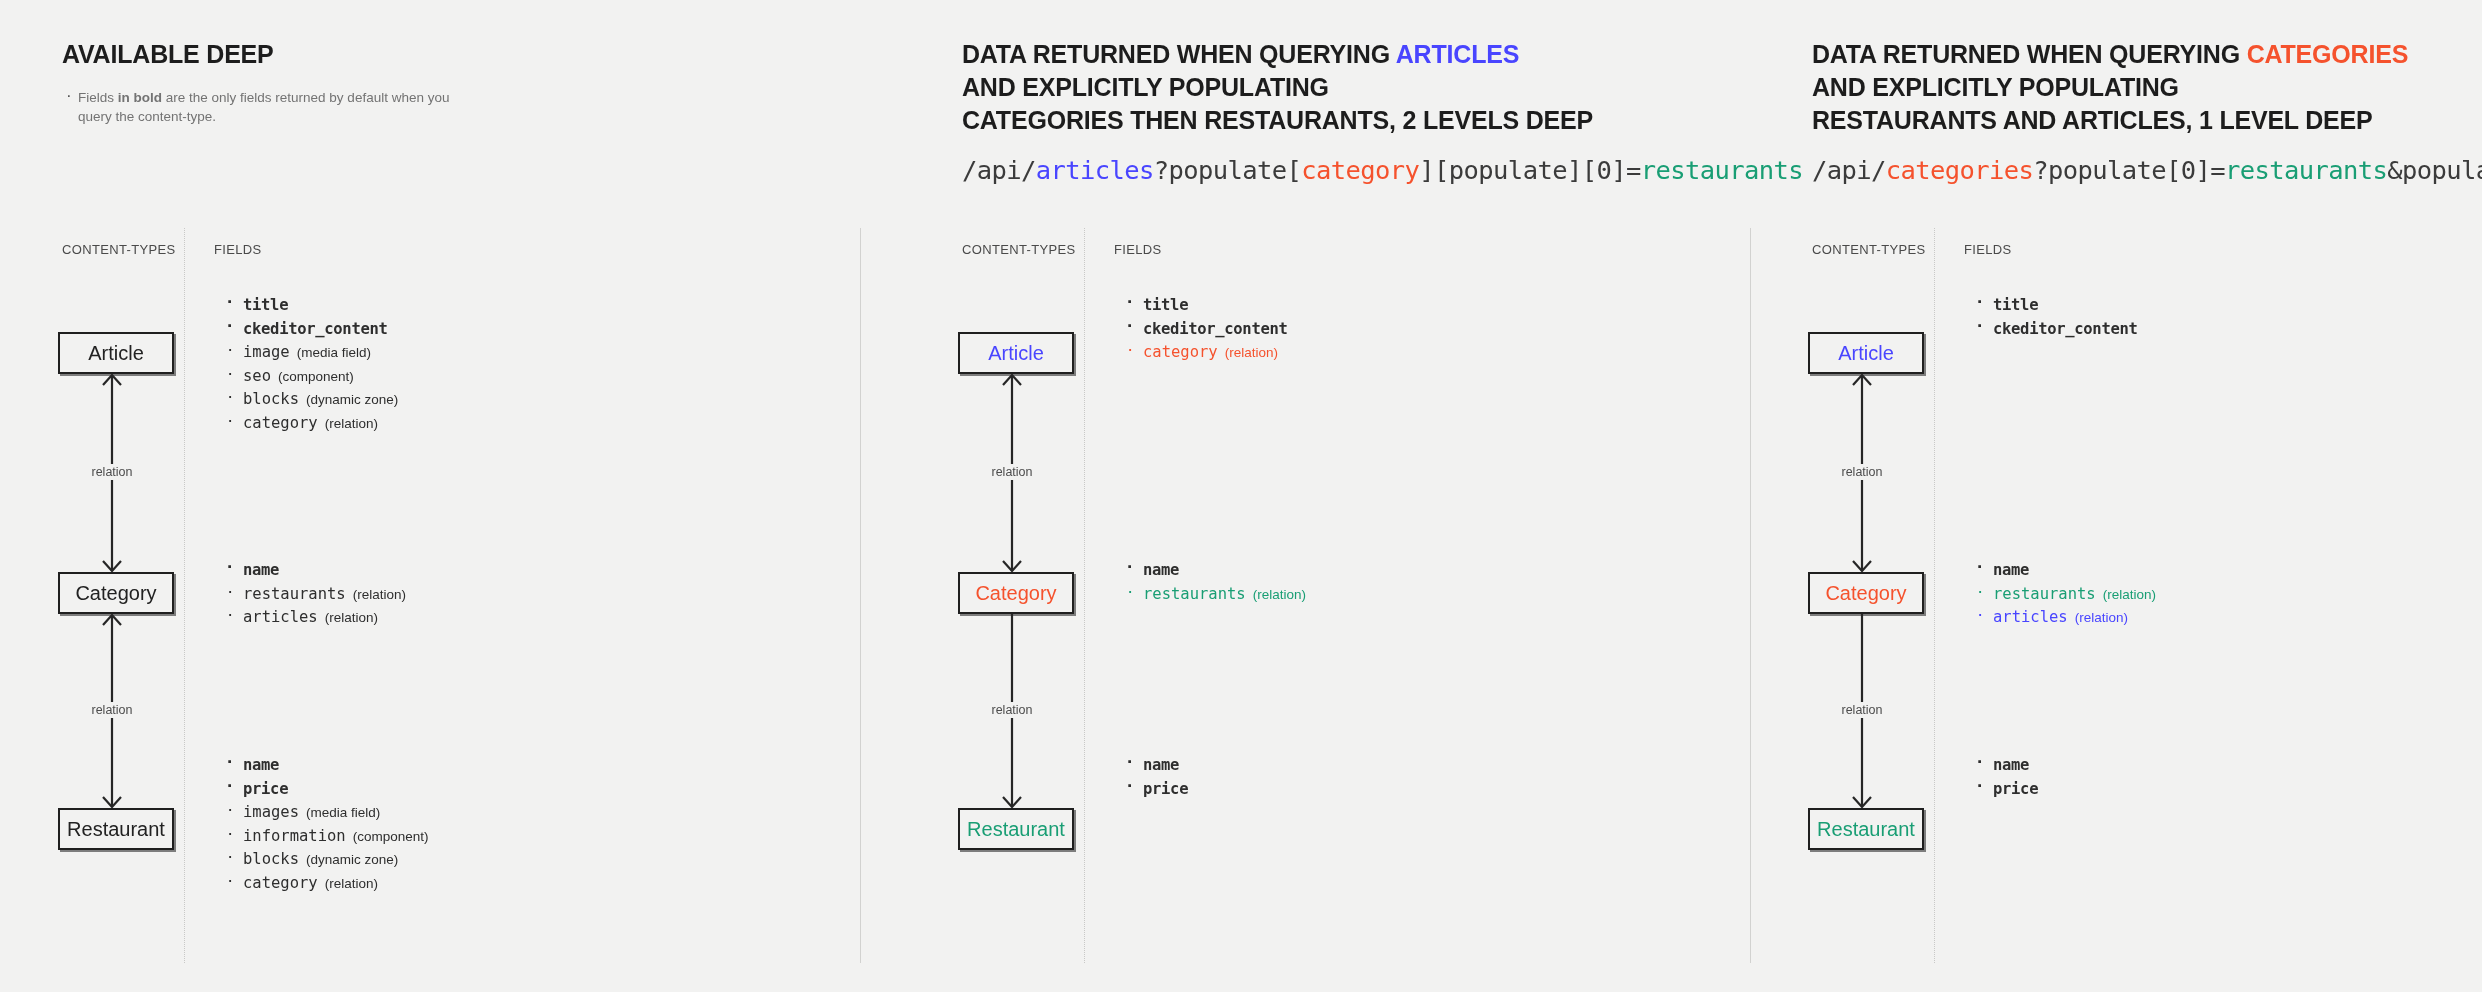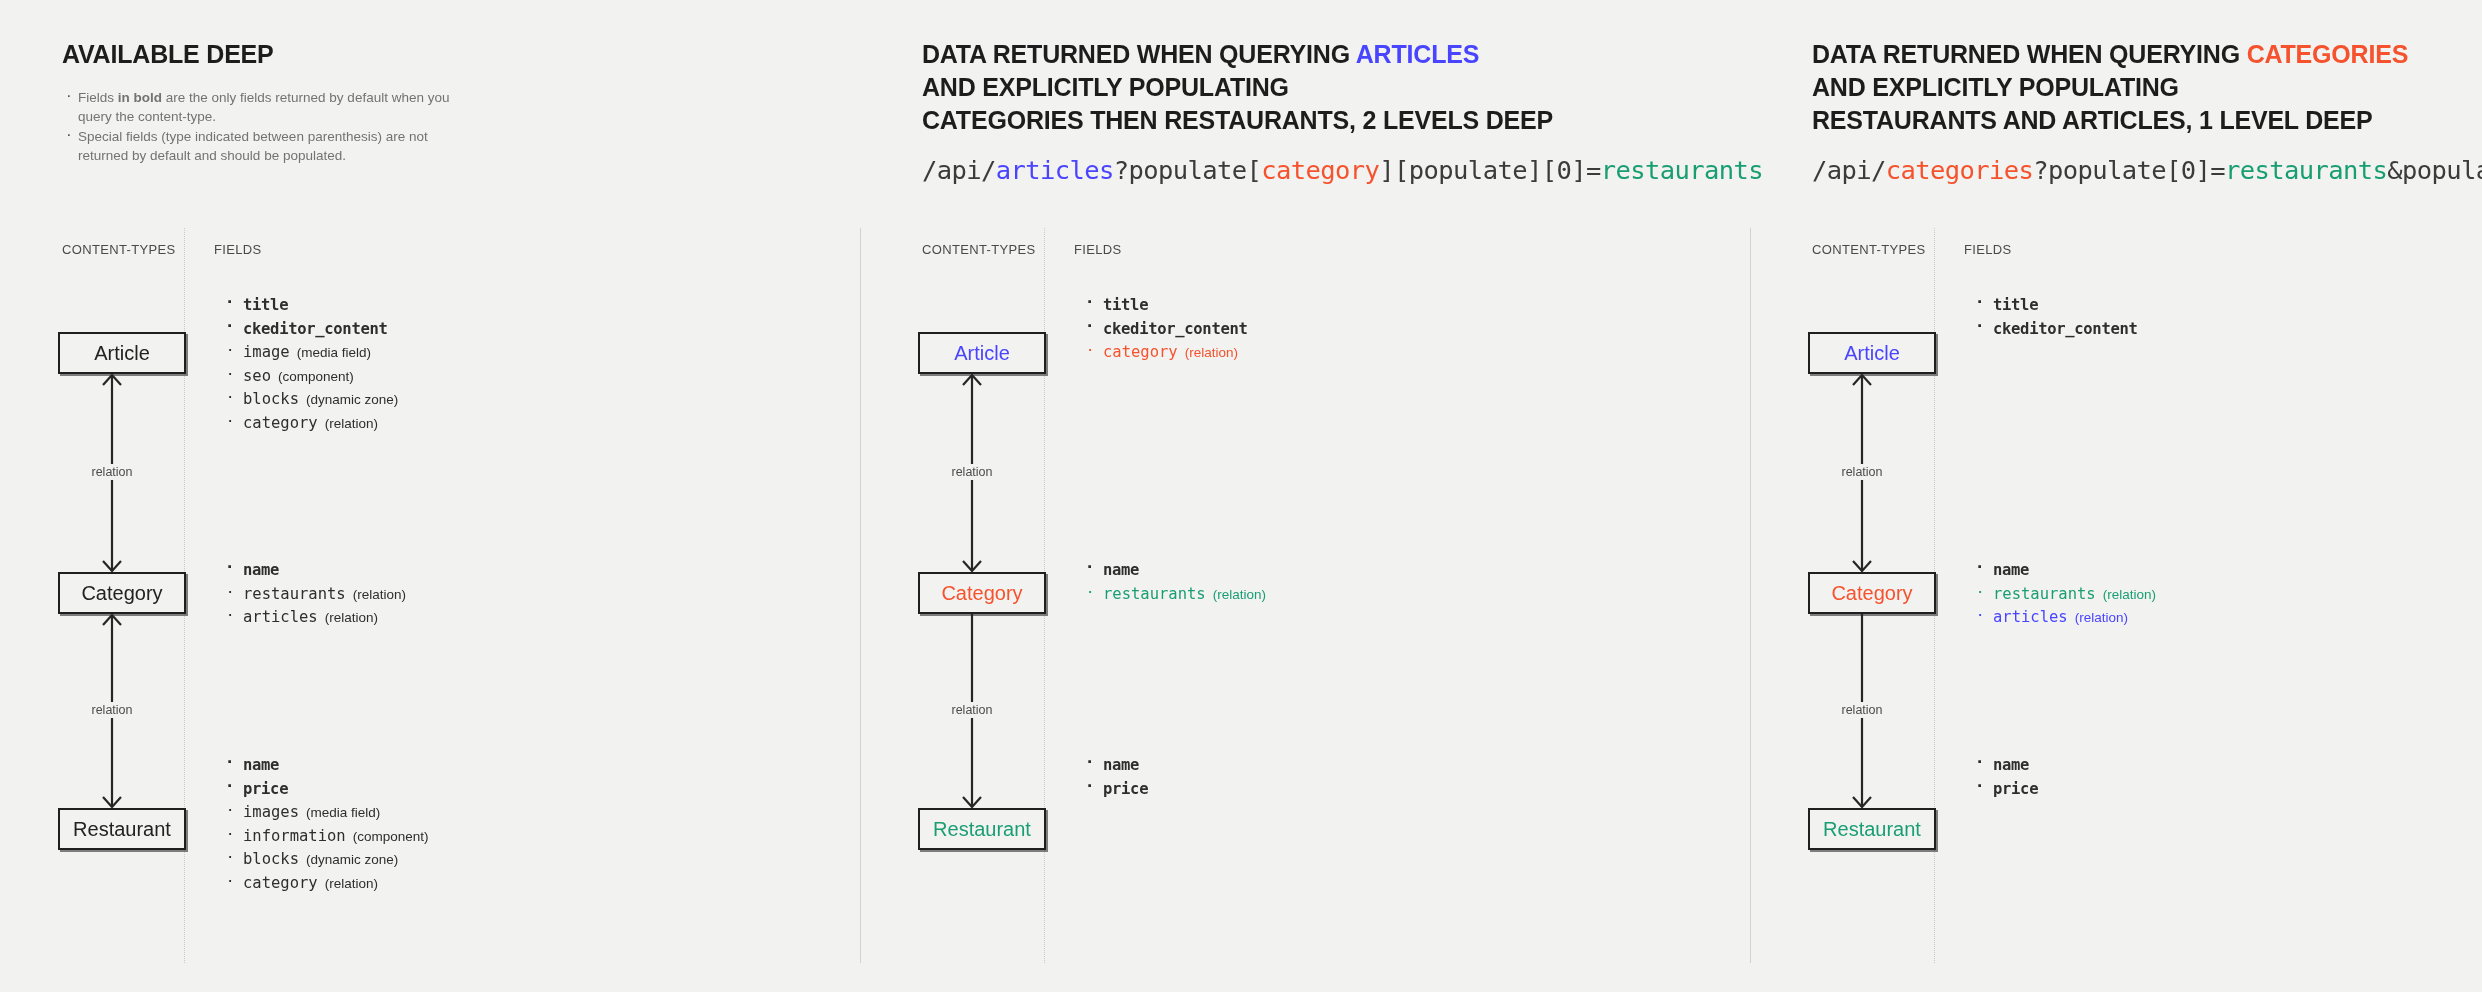--- a/index.html
+++ b/index.html
@@ -79,21 +79,21 @@
   
   .dotted {
     position: absolute;
     width: 0; height: 735px;
     border-left: 1.5px dotted #c9c9c7;
   }
 
   
   .entity {
     position: absolute;
-    width: 128px; height: 42px;
+    width: 116px; height: 42px;
     border: 2.5px solid #1f1f1f;
     background: #f2f2f1;
     display: flex; align-items: center; justify-content: center;
     font-size: 20px;
     line-height: 1;
     color: #222;
     box-shadow: 2px 2px 0 rgba(30,30,30,0.55);
   }
   .entity.e-blue  { color: #4945ff; }
   .entity.e-red   { color: #f5522d; }
@@ -148,21 +148,20 @@
 <body>
 
 <div class="board">
     <div class="panel" id="panel-0" style="left: 0px; width: 860px;">
       <div class="heading" style="left: 62px; top: 38px;">
         <div><span>AVAILABLE DEEP</span></div>
       </div>
       <div class="subnotes" style="left: 62px; top: 88px;">
         <ul>
           <li style="max-width: 390px; white-space: normal;">Fields <b>in bold</b> are the only fields returned by default when you query the content-type.</li>
-          <li style="max-width: 390px; white-space: normal;">Special fields (type indicated between parenthesis) are not returned by default and should be populated.</li>
         </ul>
       </div>
       <div class="collabel" style="left: 62px; top: 242px;">CONTENT-TYPES</div>
       <div class="collabel" style="left: 214px; top: 242px;">FIELDS</div>
       <div class="dotted" style="left: 184px; top: 228px;"></div>
       <div class="entity " style="left: 58px; top: 332px;">
         <span>Article</span>
       </div>
       <div class="entity " style="left: 58px; top: 572px;">
         <span>Category</span>
@@ -207,21 +206,21 @@
         <ul>
           <li class="bold "><span>name</span></li>
           <li class="bold "><span>price</span></li>
           <li><span>images</span><span class="ftype">(media field)</span></li>
           <li><span>information</span><span class="ftype">(component)</span></li>
           <li><span>blocks</span><span class="ftype">(dynamic zone)</span></li>
           <li><span>category</span><span class="ftype">(relation)</span></li>
         </ul>
       </div>
     </div>
-    <div class="panel" id="panel-1" style="left: 860px; width: 890px; padding-left: 32px;">
+    <div class="panel" id="panel-1" style="left: 900px; width: 890px; padding-left: 32px;">
       <div class="heading" style="left: 62px; top: 38px;">
         <div><span>DATA RETURNED WHEN QUERYING </span><span class="hl-blue">ARTICLES</span></div>
         <div><span>AND EXPLICITLY POPULATING</span></div>
         <div><span>CATEGORIES THEN RESTAURANTS, 2 LEVELS DEEP</span></div>
       </div>
       <div class="apiurl" style="left: 62px; top: 155px;"><span>/api/</span><span class="c-blue">articles</span><span>?populate[</span><span class="c-red">category</span><span>][populate][0]=</span><span class="c-green">restaurants</span></div>
       <div class="collabel" style="left: 62px; top: 242px;">CONTENT-TYPES</div>
       <div class="collabel" style="left: 214px; top: 242px;">FIELDS</div>
       <div class="dotted" style="left: 184px; top: 228px;"></div>
       <div class="entity e-blue" style="left: 58px; top: 332px;">

